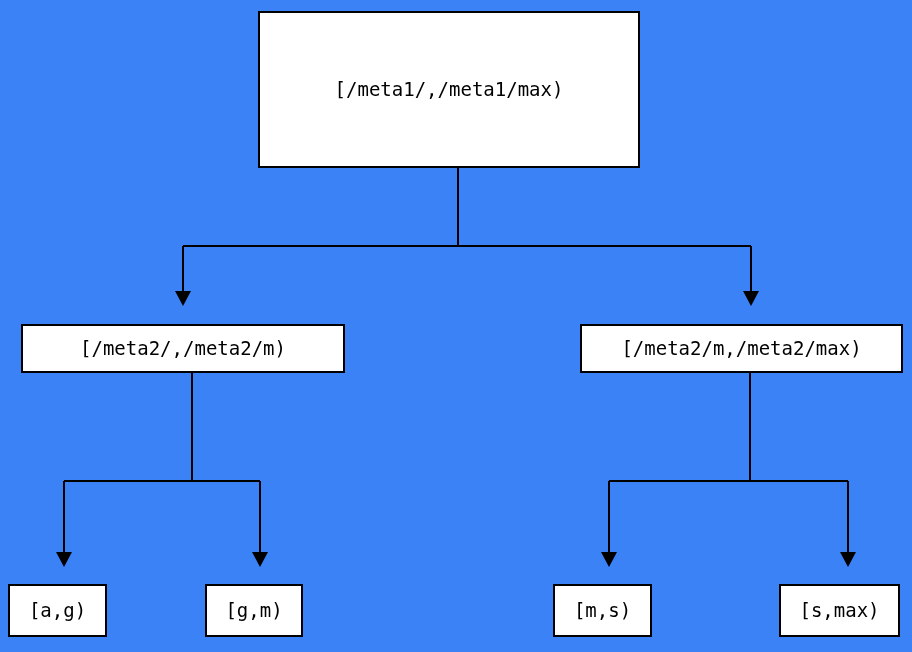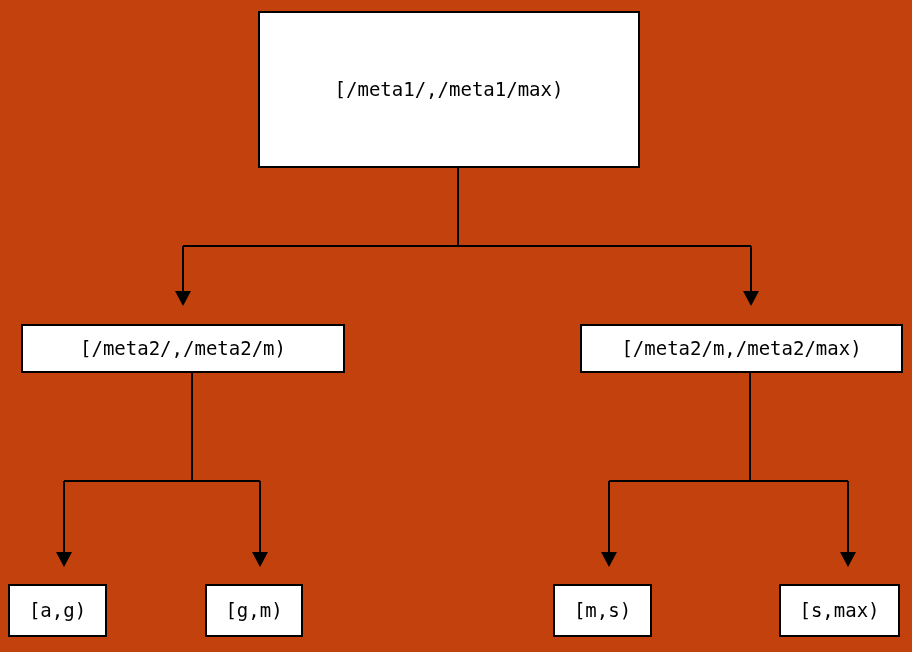--- a/index.html
+++ b/index.html
@@ -10,21 +10,21 @@
   }
   body {
     width: 912px;
     height: 652px;
     font-family: "DejaVu Sans Mono", "Liberation Mono", monospace;
   }
   #diagram-root {
     position: relative;
     width: 912px;
     height: 652px;
-    background: #c2410c;
+    background: #3b82f6;
     overflow: hidden;
   }
   svg#tree-svg {
     display: block;
     width: 912px;
     height: 652px;
   }
   .node-box {
     fill: #ffffff;
     stroke: #000000;

